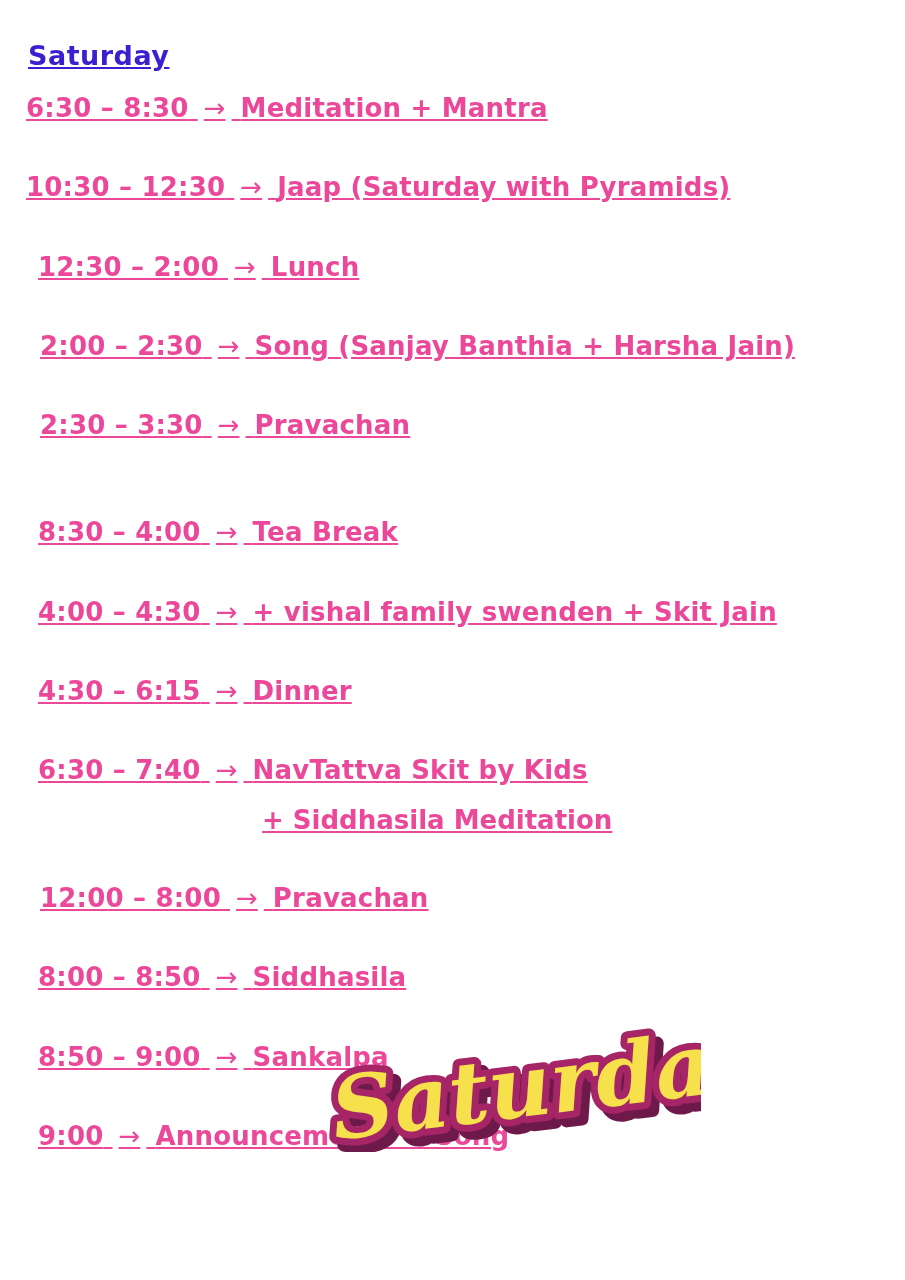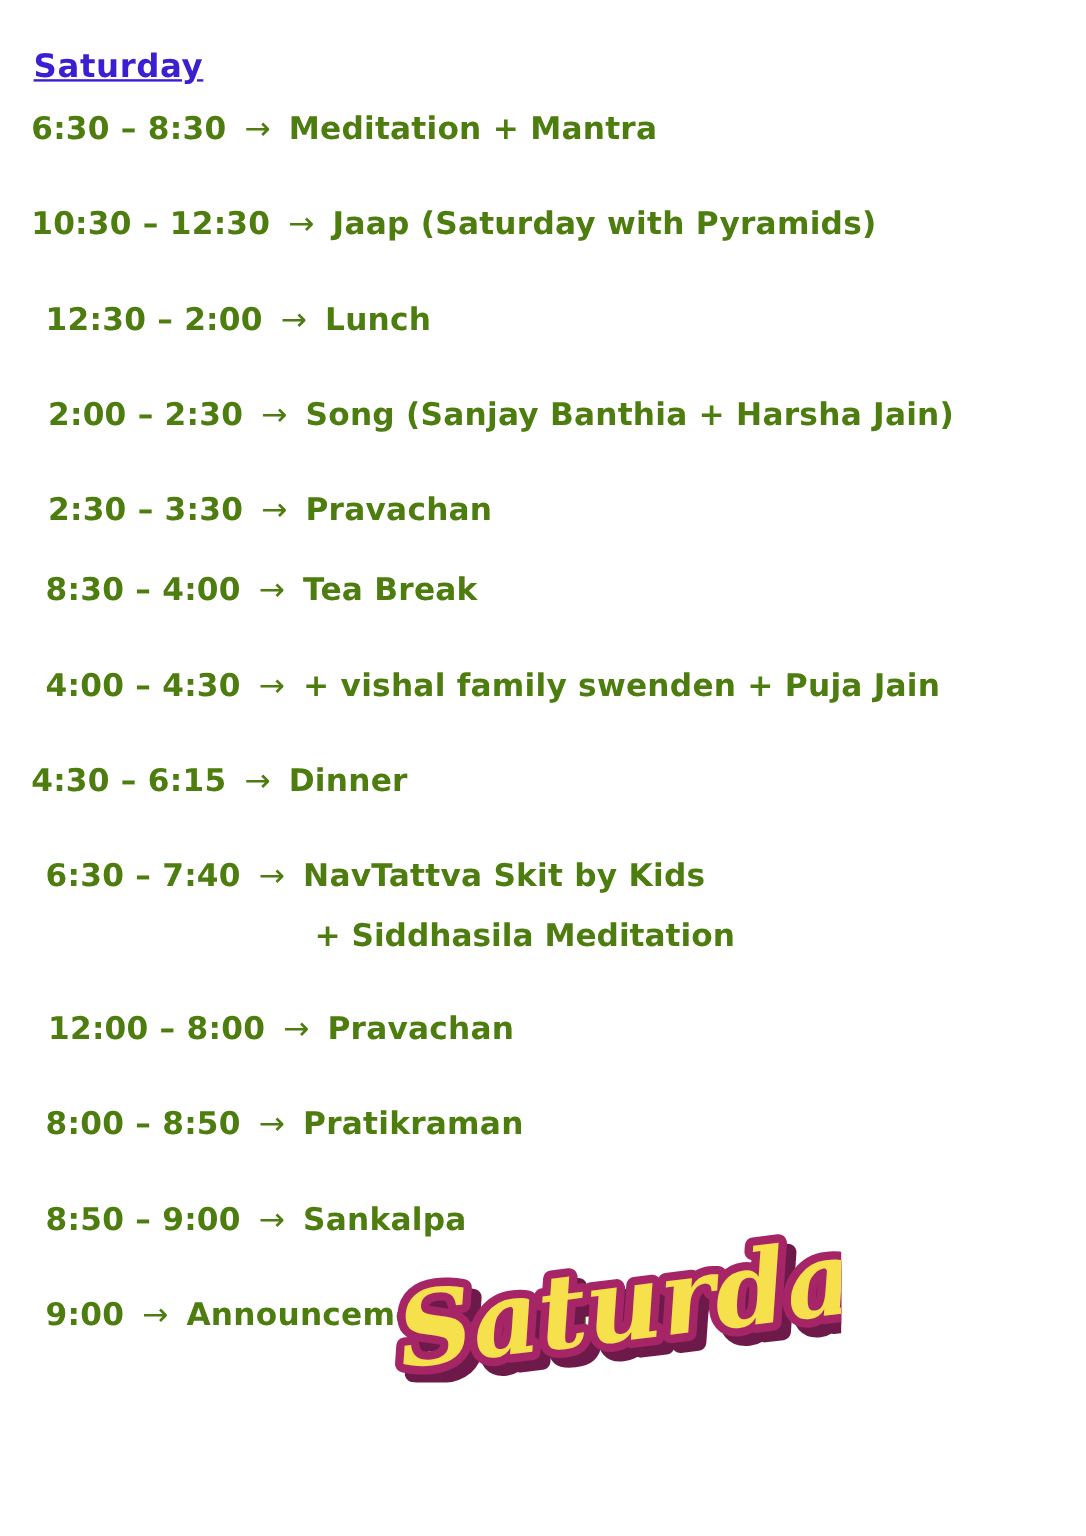--- a/index.html
+++ b/index.html
@@ -35,49 +35,50 @@
   }
 
   .schedule {
     margin-top: 6px;
   }
 
   .row {
     font-family: "DejaVu Sans", sans-serif;
     font-weight: bold;
     font-size: 26px;
-    color: #4d7c0f;
+    color: #ec4899;
     line-height: 1.05;
     white-space: nowrap;
     padding: 0;
     margin: 0 0 53px 0;
     display: block;
+    text-decoration: underline;
   }
 
   .row .time {
     letter-spacing: 0.2px;
   }
   .row .arrow {
     padding: 0 6px;
     font-weight: normal;
     font-size: 26px;
   }
   .row .activity {
     letter-spacing: 0.2px;
   }
 
   
   .row.i0  { margin-left: 0px;  margin-bottom: 52px; }
   .row.i1  { margin-left: 0px;  margin-bottom: 52px; }
   .row.i2  { margin-left: 12px; margin-bottom: 52px; }
   .row.i3  { margin-left: 14px; margin-bottom: 52px; }
-  .row.i4  { margin-left: 14px; margin-bottom: 40px; }
+  .row.i4  { margin-left: 14px; margin-bottom: 80px; }
   .row.i5  { margin-left: 12px; margin-bottom: 52px; }
   .row.i6  { margin-left: 12px; margin-bottom: 52px; }
-  .row.i7  { margin-bottom: 52px; }
+  .row.i7  { margin-left: 12px; margin-bottom: 52px; }
   .row.i8  { margin-left: 12px; margin-bottom: 22px; }
   .row.cont { margin-left: 236px; margin-bottom: 51px; }
   .row.i9  { margin-left: 14px; margin-bottom: 52px; }
   .row.i10 { margin-left: 12px; margin-bottom: 52px; }
   .row.i11 { margin-left: 12px; margin-bottom: 52px; }
   .row.i12 { margin-left: 12px; margin-bottom: 0px; }
 
   
   .wordmark {
     position: absolute;
@@ -140,21 +141,21 @@
 
     <div class="row i5">
       <span class="time">8:30 – 4:00</span>
       <span class="arrow">→</span>
       <span class="activity">Tea Break</span>
     </div>
 
     <div class="row i6">
       <span class="time">4:00 – 4:30</span>
       <span class="arrow">→</span>
-      <span class="activity">+ vishal family swenden + Puja Jain</span>
+      <span class="activity">+ vishal family swenden + Skit Jain</span>
     </div>
 
     <div class="row i7">
       <span class="time">4:30 – 6:15</span>
       <span class="arrow">→</span>
       <span class="activity">Dinner</span>
     </div>
 
     <div class="row i8">
       <span class="time">6:30 – 7:40</span>
@@ -166,21 +167,21 @@
 
     <div class="row i9">
       <span class="time">12:00 – 8:00</span>
       <span class="arrow">→</span>
       <span class="activity">Pravachan</span>
     </div>
 
     <div class="row i10">
       <span class="time">8:00 – 8:50</span>
       <span class="arrow">→</span>
-      <span class="activity">Pratikraman</span>
+      <span class="activity">Siddhasila</span>
     </div>
 
     <div class="row i11">
       <span class="time">8:50 – 9:00</span>
       <span class="arrow">→</span>
       <span class="activity">Sankalpa</span>
     </div>
 
     <div class="row i12">
       <span class="time">9:00</span>

